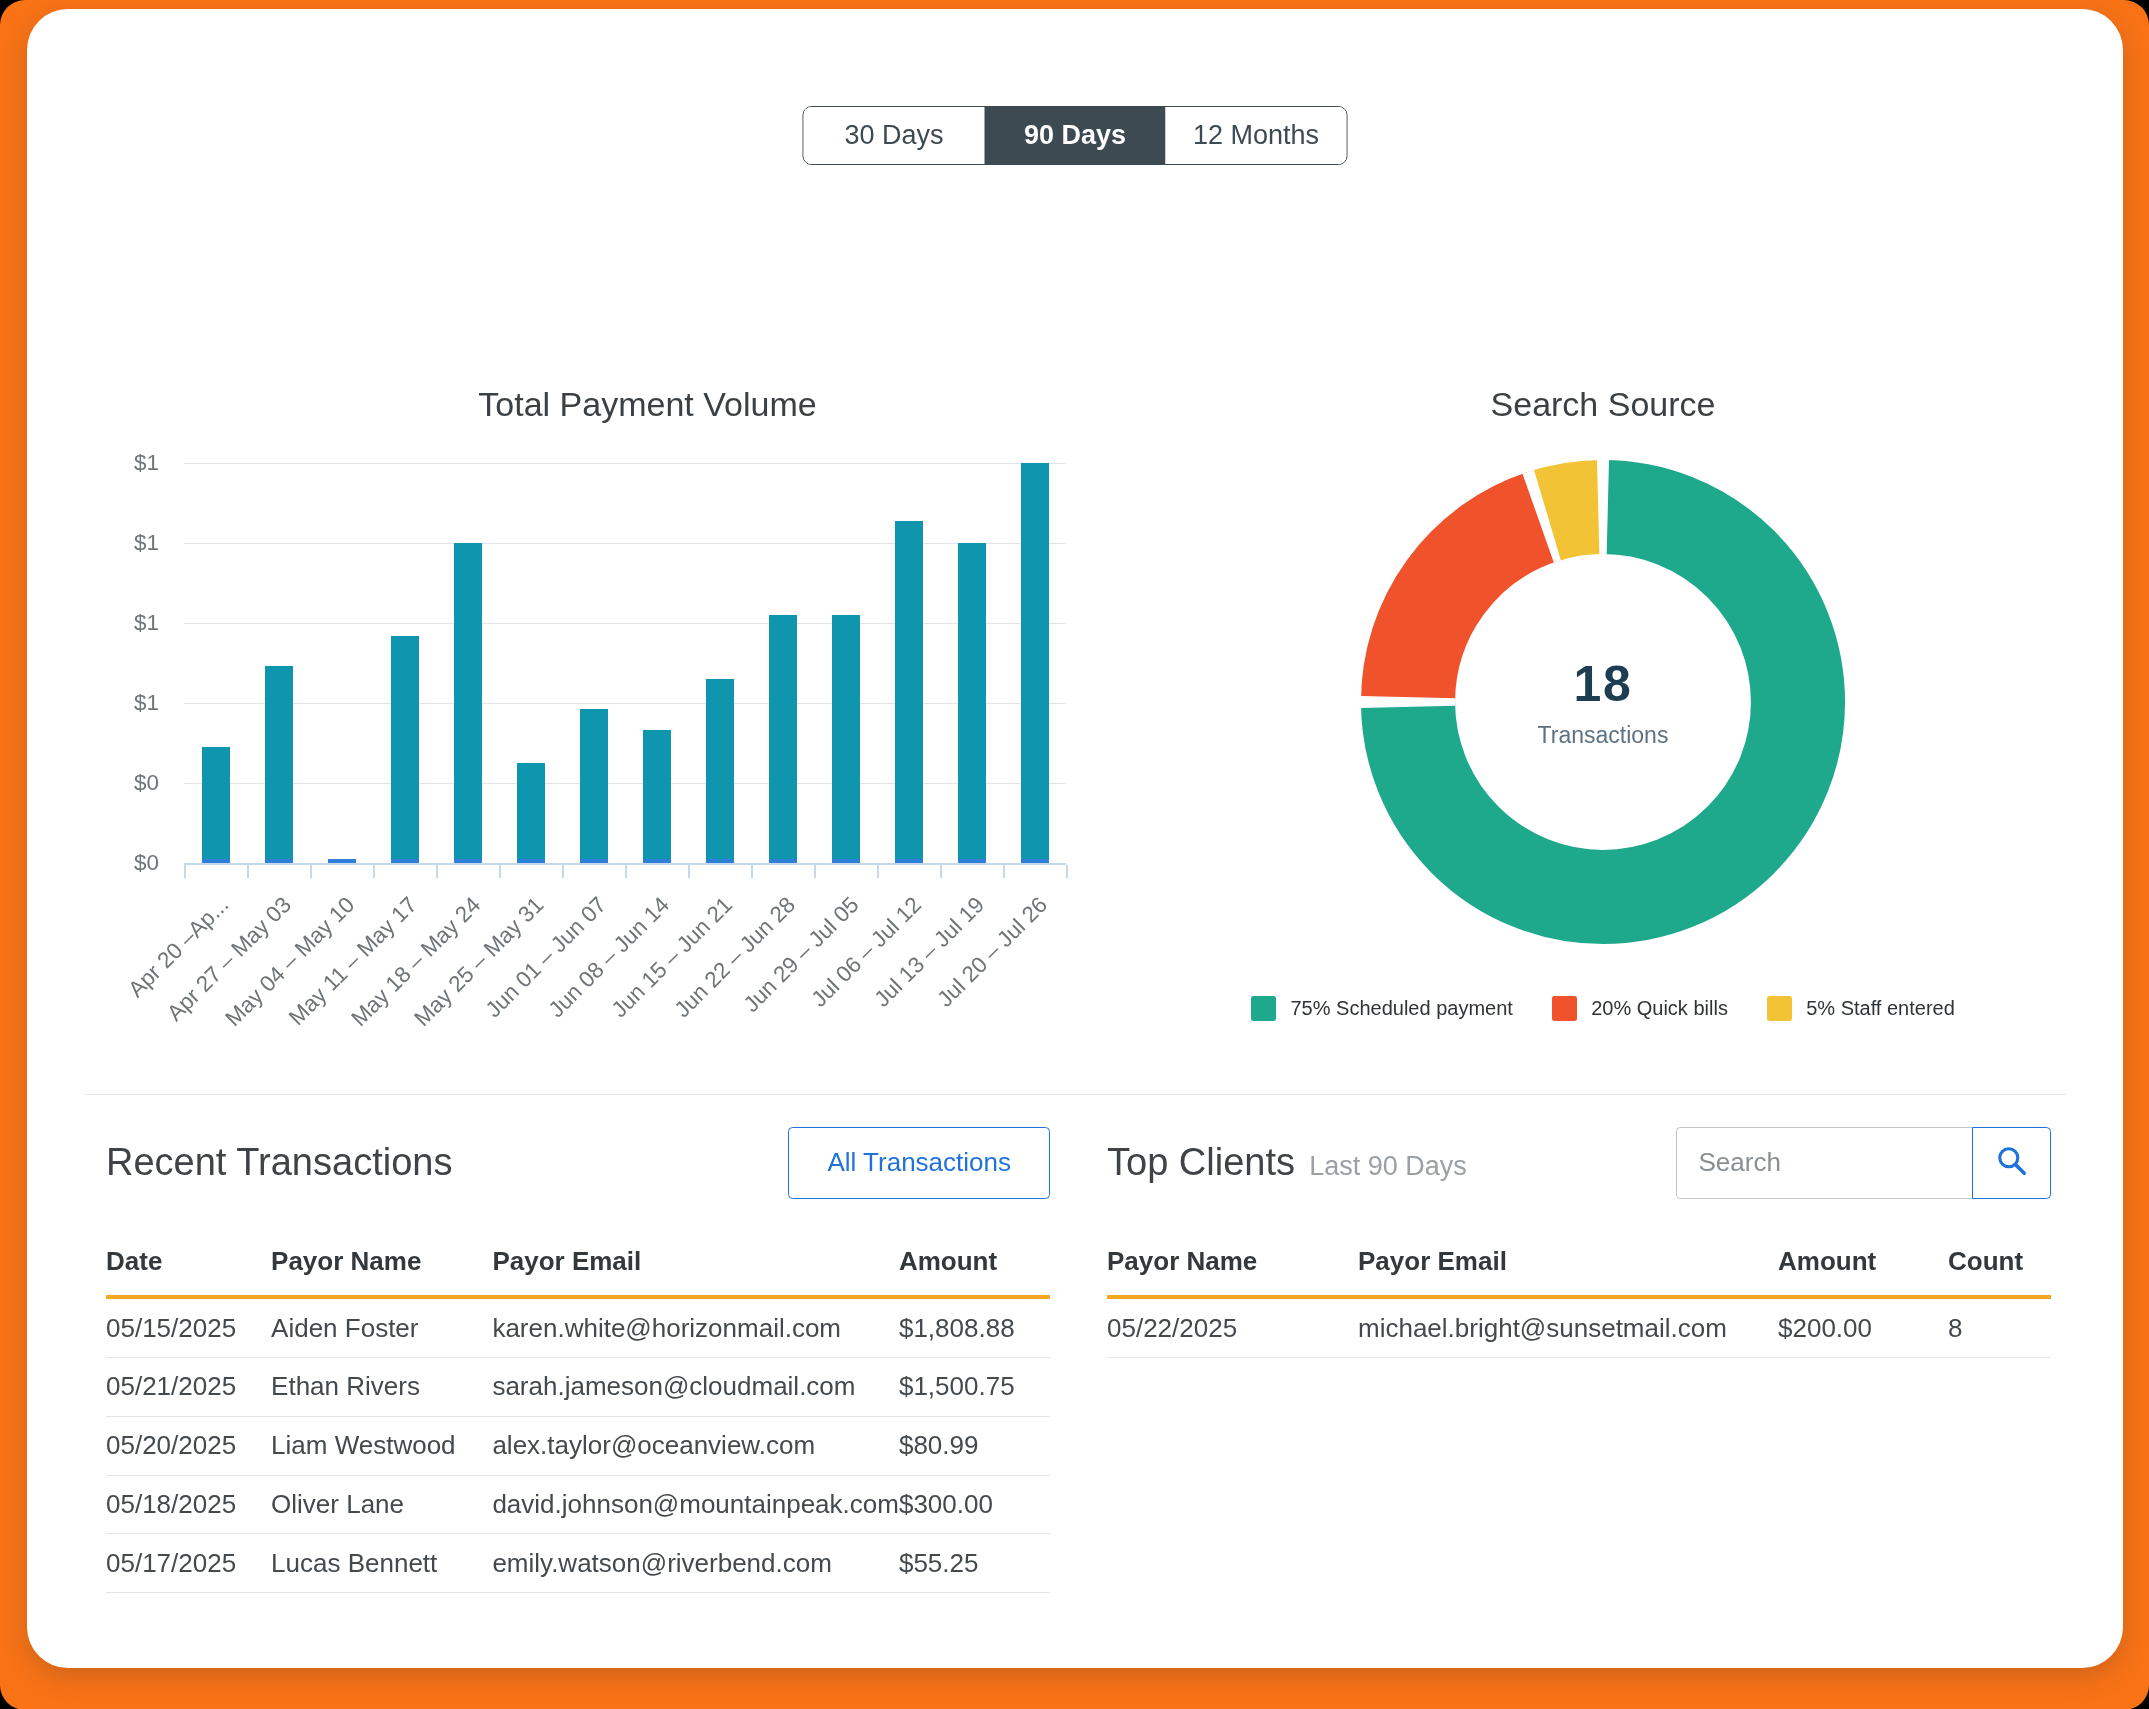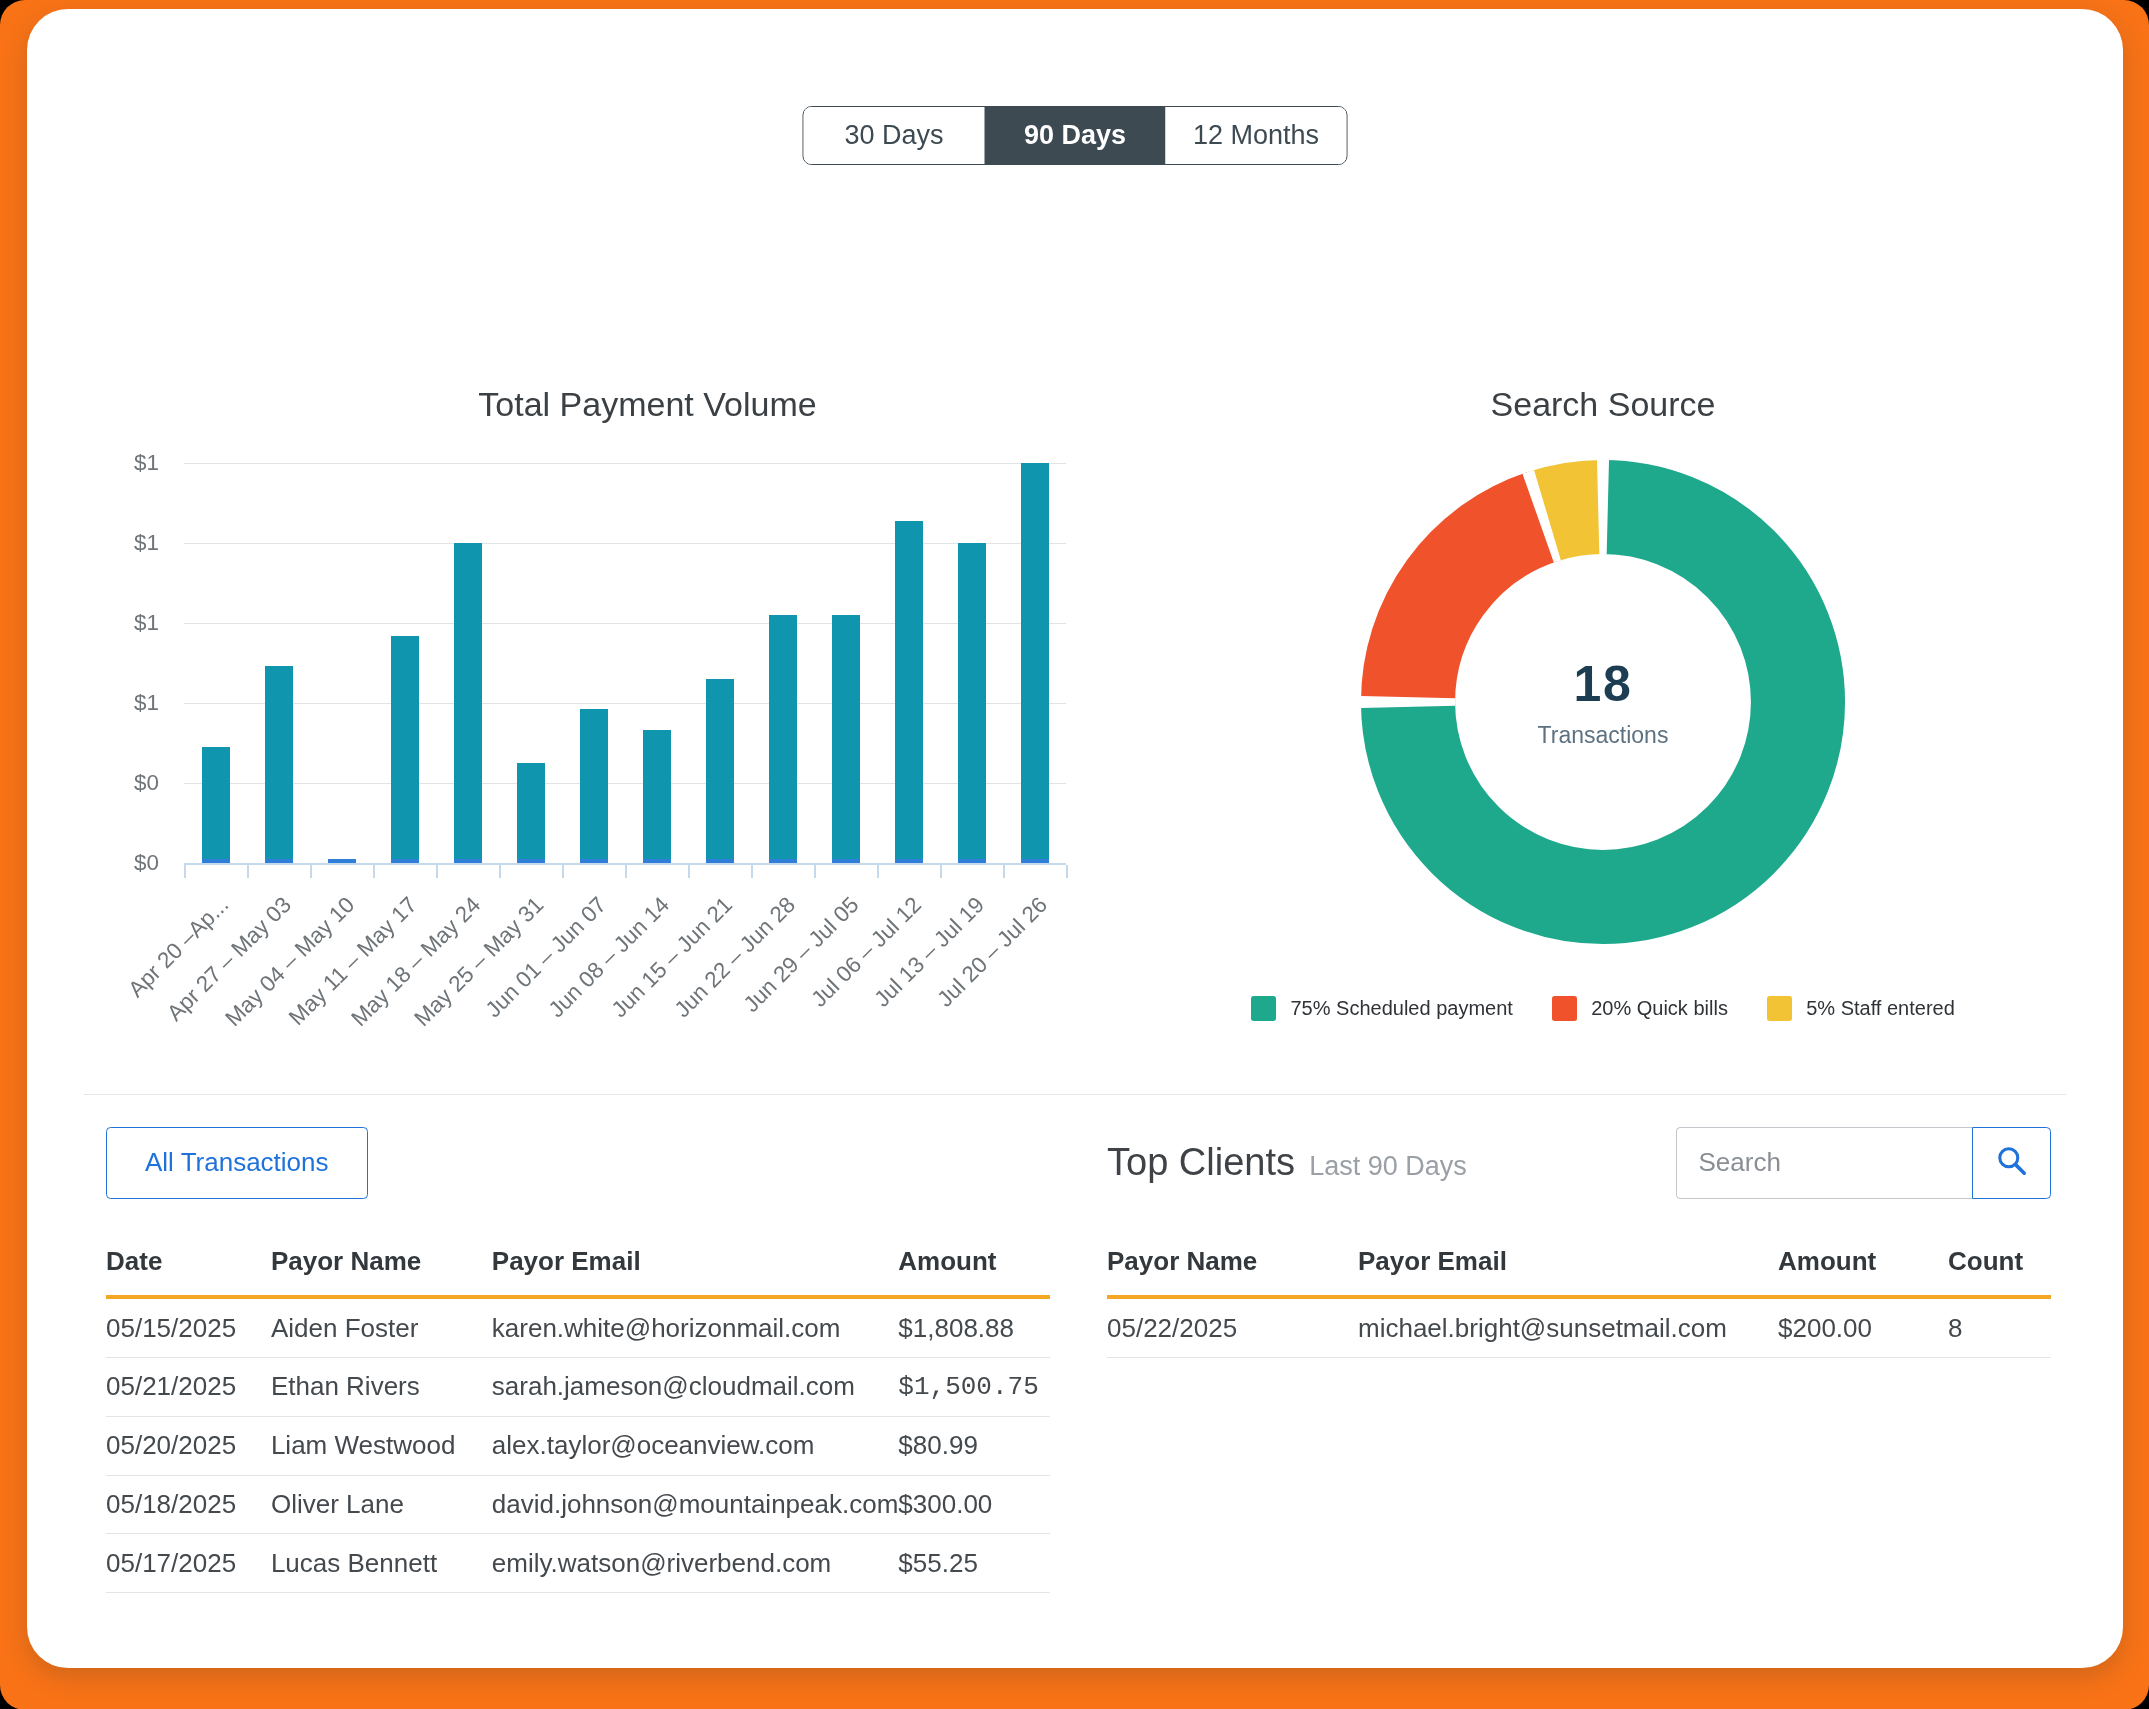--- a/index.html
+++ b/index.html
@@ -214,20 +214,21 @@
       </div>
 
     </div>
 
     <div class="divider"></div>
 
     <div class="bottom">
 
       <div class="col">
         <div class="sec-head">
+          <div class="sec-title">Recent Transactions</div>
           <button class="btn-outline">All Transactions</button>
         </div>
         <table>
           <thead>
               <tr id="recent-head">
                 <th>Date</th>
                 <th>Payor Name</th>
                 <th>Payor Email</th>
                 <th class="r">Amount</th>
               </tr>
@@ -236,21 +237,21 @@
               <tr>
                 <td style="width: 166px;">05/15/2025</td>
                 <td style="width: 224px;">Aiden Foster</td>
                 <td>karen.white@horizonmail.com</td>
                 <td class="r" style="width: 152px;">$1,808.88</td>
               </tr>
               <tr>
                 <td style="width: 166px;">05/21/2025</td>
                 <td style="width: 224px;">Ethan Rivers</td>
                 <td>sarah.jameson@cloudmail.com</td>
-                <td class="r" style="width: 152px; font-family: Liberation Mono, monospace;">$1,500.75</td>
+                <td class="r" style="width: 152px;">$1,500.75</td>
               </tr>
               <tr>
                 <td style="width: 166px;">05/20/2025</td>
                 <td style="width: 224px;">Liam Westwood</td>
                 <td>alex.taylor@oceanview.com</td>
                 <td class="r" style="width: 152px;">$80.99</td>
               </tr>
               <tr>
                 <td style="width: 166px;">05/18/2025</td>
                 <td style="width: 224px;">Oliver Lane</td>

